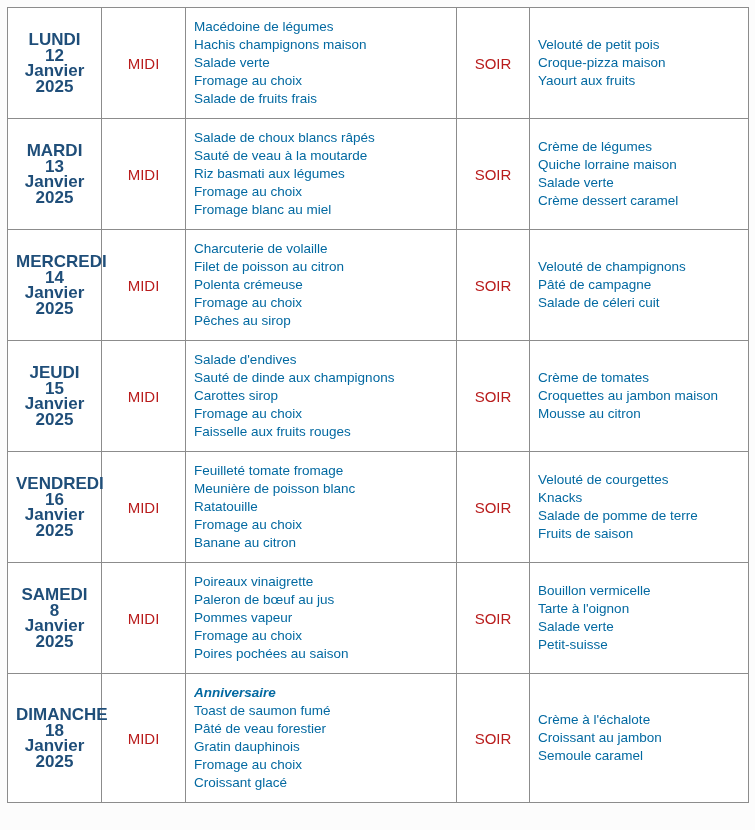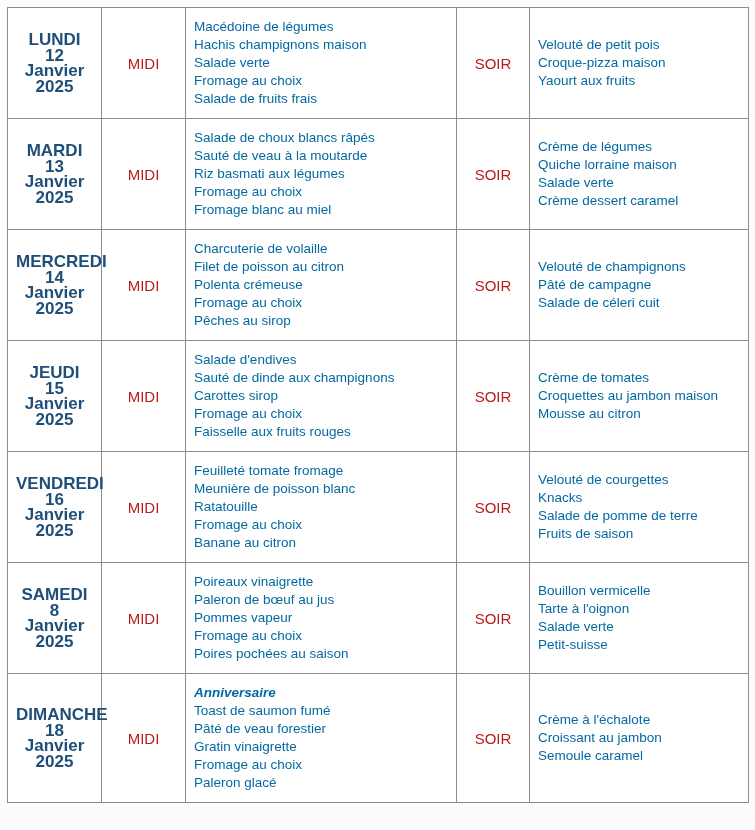--- a/index.html
+++ b/index.html
@@ -238,23 +238,23 @@
       <div>Janvier</div>
       <div>2025</div>
     </td>
     <td class="meal-cell">
       <span>MIDI</span>
     </td>
     <td class="items-cell">
             <div class="menu-item special">Anniversaire</div>
             <div class="menu-item">Toast de saumon fumé</div>
             <div class="menu-item">Pâté de veau forestier</div>
-            <div class="menu-item">Gratin vinaigrette</div>
-            <div class="menu-item">Fromage au choix</div>
-            <div class="menu-item">Paleron glacé</div>
+            <div class="menu-item">Gratin dauphinois</div>
+            <div class="menu-item">Fromage au choix</div>
+            <div class="menu-item">Croissant glacé</div>
           </td>
     <td class="meal-cell">
       <span>SOIR</span>
     </td>
     <td class="items-cell">
             <div class="menu-item">Crème à l'échalote</div>
             <div class="menu-item">Croissant au jambon</div>
             <div class="menu-item">Semoule caramel</div>
           </td>
   </tr>

